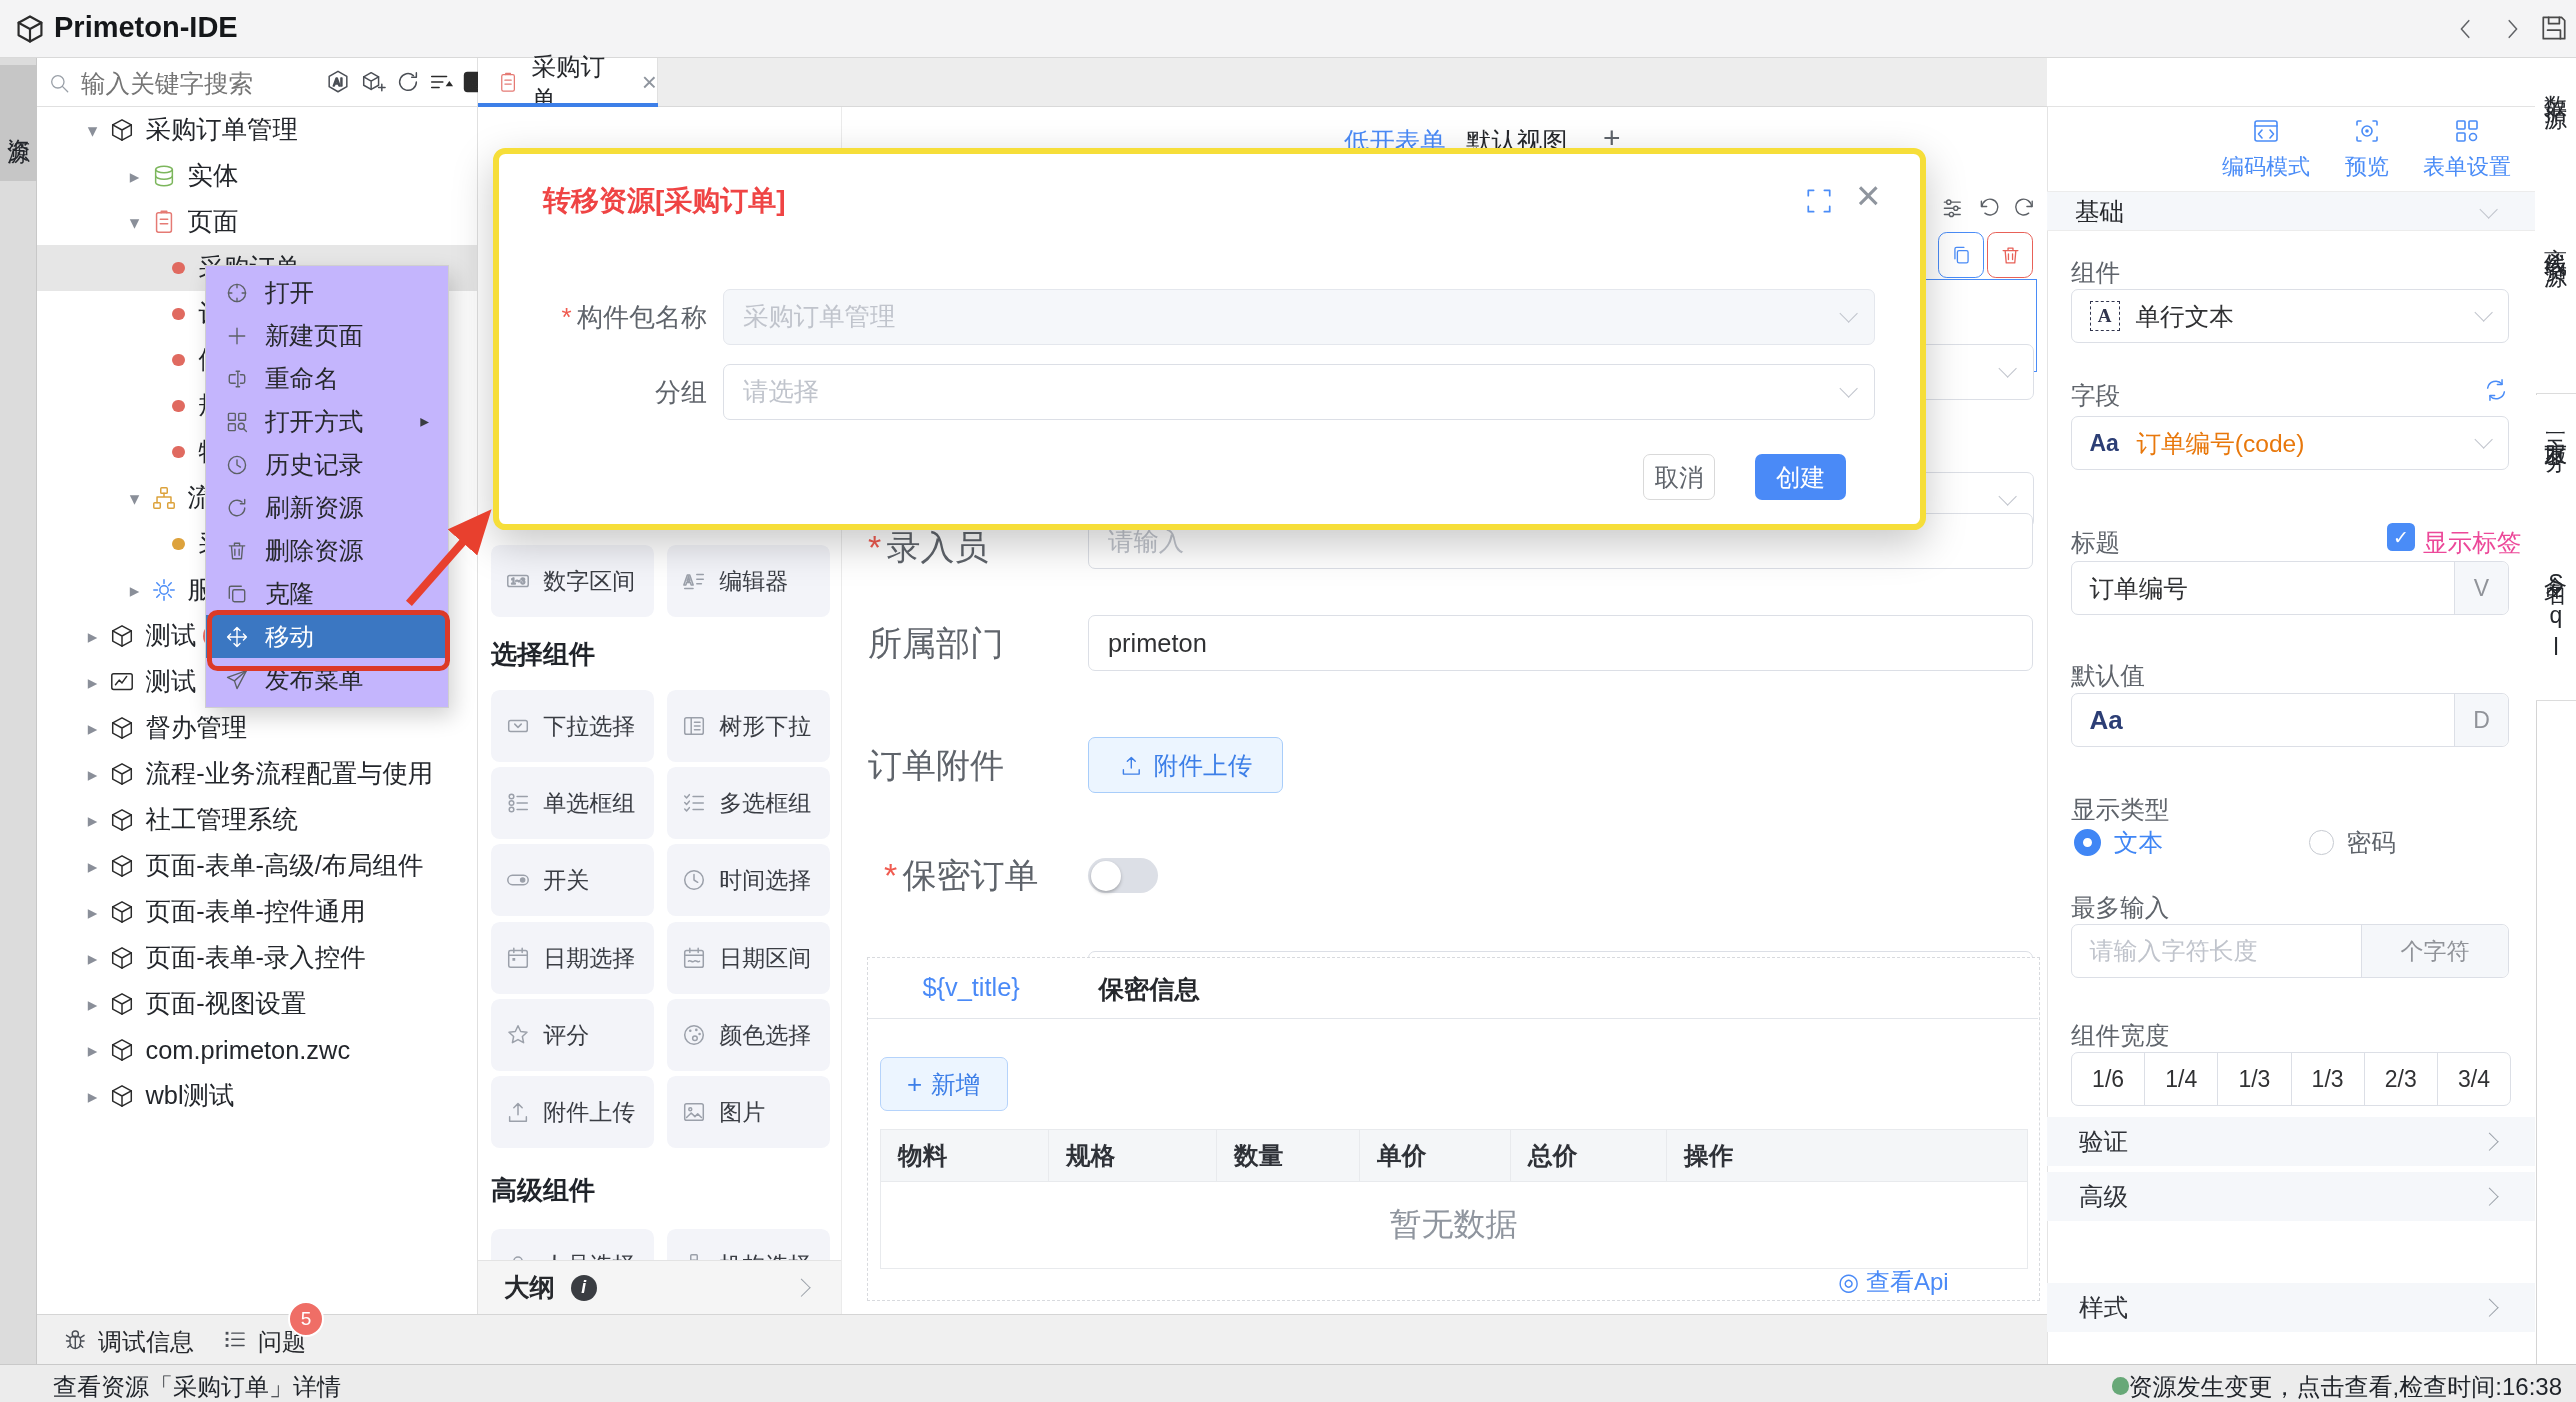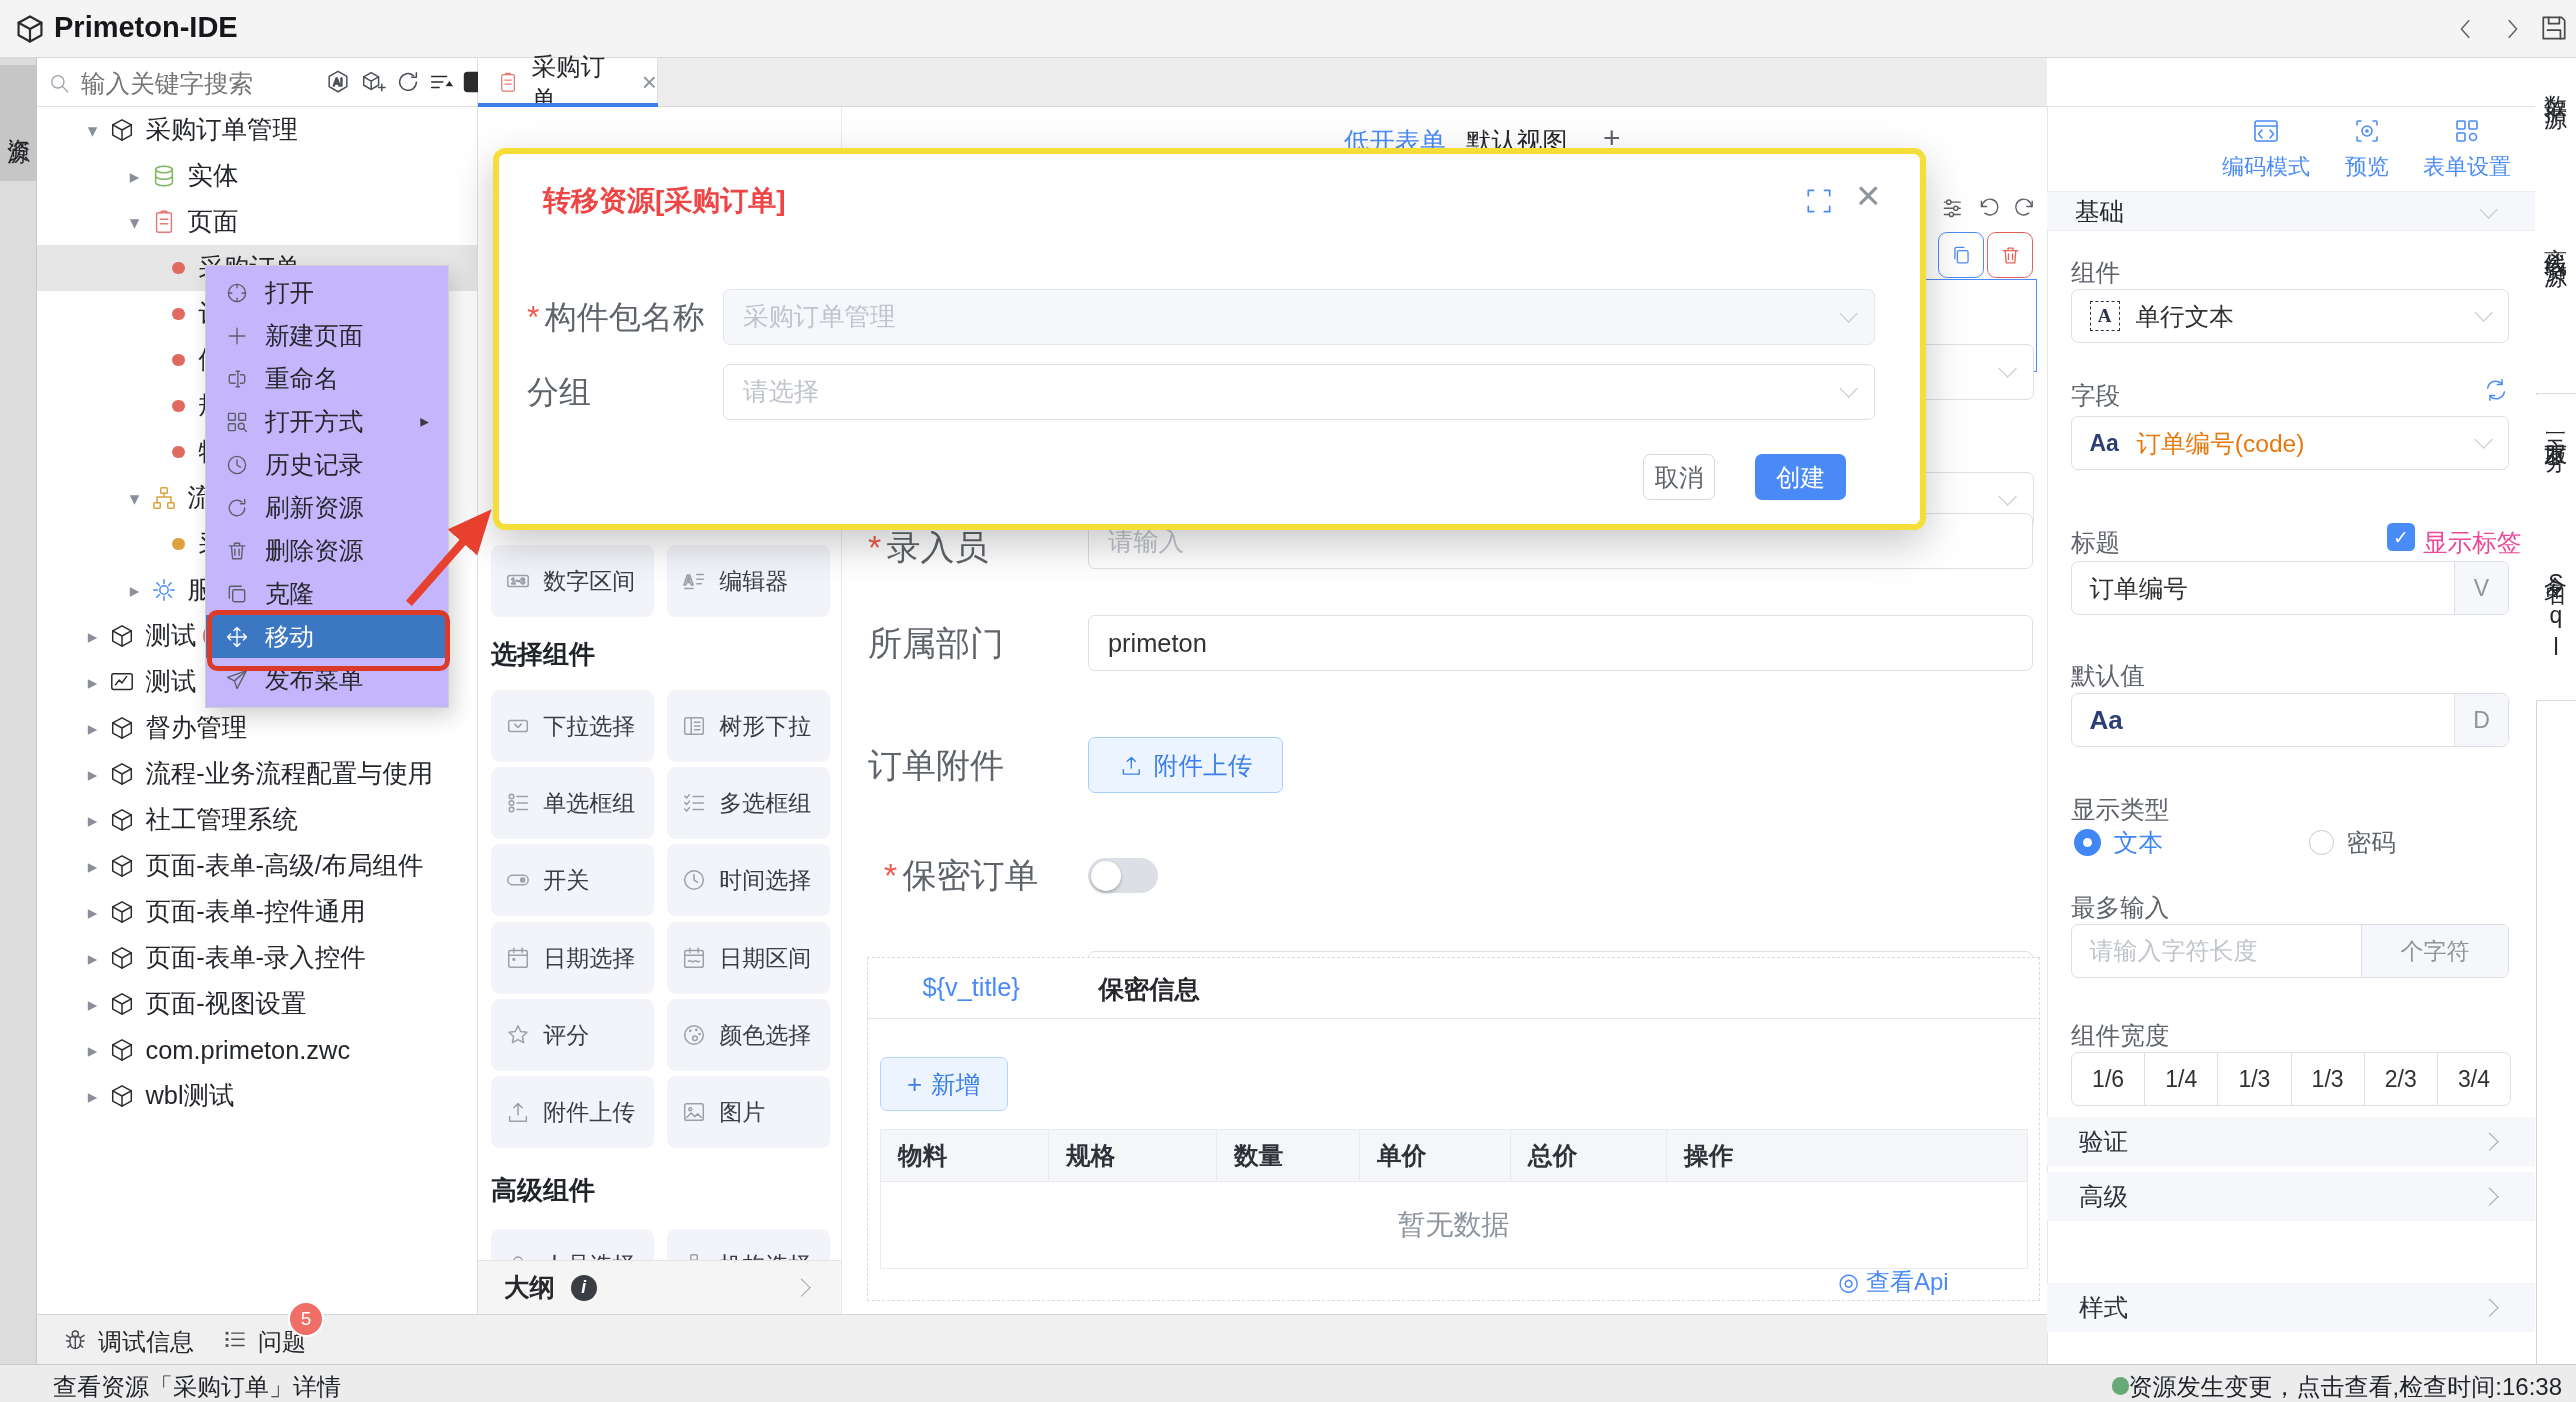--- a/index.html
+++ b/index.html
@@ -52,21 +52,21 @@
   .selbox .chev-d{margin-left:auto}
   .ph{color:#c0c4cc}
 
   .tog{position:absolute;width:70px;height:35px;border-radius:17.5px;background:#dcdfe6}
   .tog::after{content:"";position:absolute;left:2.6px;top:2.6px;width:30px;height:30px;border-radius:50%;background:#fff;box-shadow:0 1.8px 3.5px rgba(0,0,0,.25)}
 
   
   .etable{border-collapse:collapse;width:100%}
   .etable th{background:#f4f6f8;border:0.9px solid #e8eaed;height:49px;text-align:left;padding-left:17.5px;
              font-size:24.6px;font-weight:600;color:#2f3238}
-  .etable td{border:0.9px solid #e8eaed;height:84px;text-align:center;font-size:28px;color:#8f959e}
+  .etable td{border:0.9px solid #e8eaed;height:84px;text-align:center;font-size:32px;color:#8f959e}
 
   
   .ilabel{position:absolute;font-size:24.6px;color:#5f646b;white-space:nowrap}
   .ibox{position:absolute;height:54px;border:0.9px solid #dcdfe6;border-radius:7px;box-sizing:border-box;background:#fff;
         display:flex;align-items:center;padding:0 17.5px;font-size:24.6px;color:#303133}
   .isuffix{margin-left:auto;height:100%;display:flex;align-items:center;justify-content:center;background:#f5f7fa;
            border-left:0.9px solid #dcdfe6;border-radius:0 7px 7px 0;color:#909399;font-size:23px}
   .cb{width:28px;height:28px;background:#4a8cf7;border-radius:5.3px;color:#fff;font-size:19px;display:flex;align-items:center;justify-content:center}
   .rsel{width:8.8px;height:8.8px;border:9.6px solid #4086f5;border-radius:50%;background:#fff;box-sizing:content-box}
   .runsel{width:24.6px;height:24.6px;border:1.8px solid #c6cad1;border-radius:50%;box-sizing:border-box}
@@ -80,21 +80,21 @@
   .itool svg{width:28px;height:28px}
 
   
   .rtab{position:absolute;left:2536px;width:40px;border-bottom:0.9px solid #dcdcdc;background:#fff;
         display:flex;align-items:flex-start;justify-content:center;padding-top:19px;box-sizing:border-box}
   .vt{writing-mode:vertical-rl;text-orientation:upright;letter-spacing:6.1px;font-size:23px;color:#23262b;line-height:40px}
 
   
   .modal{left:493px;top:148px;width:1433px;height:382px;background:#fff;border:6.1px solid #f6de39;border-radius:12.3px;
          box-shadow:0 14px 42px rgba(0,0,0,.22);z-index:50;box-sizing:border-box}
-  .mlabel{position:absolute;width:180px;text-align:left;font-size:32px;color:#5f646b;line-height:56px;white-space:nowrap}
+  .mlabel{position:absolute;width:180px;text-align:right;font-size:26px;color:#5f646b;line-height:56px;white-space:nowrap}
   .btn{position:absolute;height:46px;border-radius:7px;display:flex;align-items:center;justify-content:center;font-size:24.6px;box-sizing:border-box}
 
   .annot{z-index:60}
 </style>
 </head>
 <body>
 
 <svg width="0" height="0" style="position:absolute">
   <defs>
     <symbol id="i-cube" viewBox="0 0 28 28">

